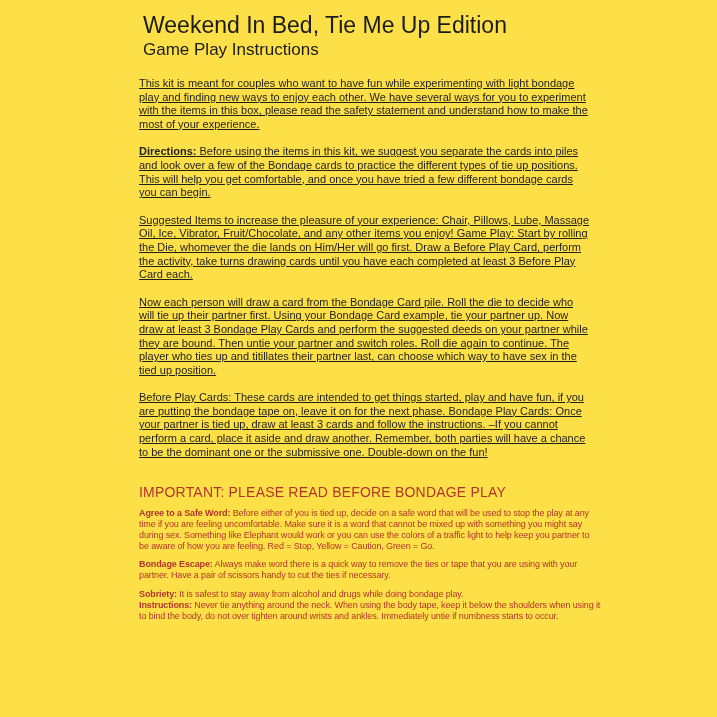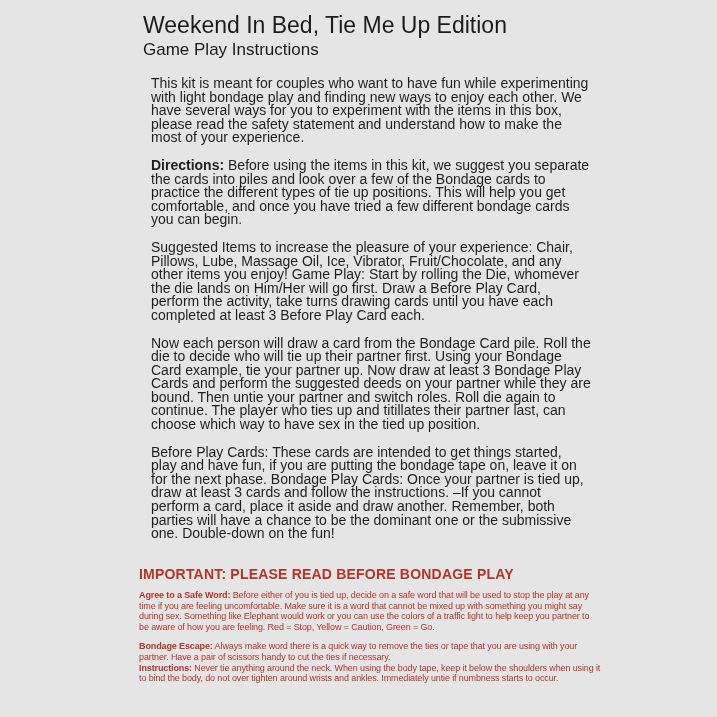--- a/index.html
+++ b/index.html
@@ -4,21 +4,21 @@
 <style>
   html, body {
     margin: 0;
     padding: 0;
     background: #ffffff;
   }
   .page {
     position: relative;
     width: 717px;
     height: 717px;
-    background: #e5e5e5;
+    background: #fde047;
     overflow: hidden;
     font-family: "Liberation Sans", sans-serif;
   }
   .content {
     position: absolute;
     left: 139px;
     top: 12px;
     width: 452px;
   }
   .doc-title {
@@ -30,36 +30,37 @@
     white-space: nowrap;
   }
   .doc-subtitle {
     margin: 1px 0 0 4px;
     font-size: 17px;
     line-height: 20px;
     font-weight: 400;
     color: #1b1b1b;
   }
   .para {
-    margin: 14px 0 0 12px;
-    font-size: 14px;
+    margin: 14px 0 0 0;
+    font-size: 11px;
     line-height: 13.6px;
     color: #1f1f1f;
+    text-decoration: underline;
   }
   .para.first {
     margin-top: 17px;
   }
   .lead {
     font-weight: 700;
   }
   .warning-heading {
     margin: 25px 0 0 0;
     font-size: 14px;
     line-height: 16px;
-    font-weight: 700;
+    font-weight: 400;
     color: #b3342b;
     letter-spacing: 0.2px;
     white-space: nowrap;
   }
   .warning-item {
     margin: 8px 0 0 0;
     width: 462px;
     font-size: 9px;
     line-height: 10.8px;
     letter-spacing: -0.12px;
@@ -88,17 +89,18 @@
 
     <p class="para"><span>Before Play Cards: These cards are intended to get things started, play and have fun, if you are putting the bondage tape on, leave it on for the next phase. Bondage Play Cards: Once your partner is tied up, draw at least 3 cards and follow the instructions.  –If you cannot perform a card, place it aside and draw another.  Remember, both parties will have a chance to be the dominant one or the submissive one. Double-down on the fun!</span></p>
 
     <h3 class="warning-heading">IMPORTANT: PLEASE READ BEFORE BONDAGE PLAY</h3>
 
 
     <p class="warning-item"><span class="lead">Agree to a Safe Word:</span><span> Before either of you is tied up, decide on a safe word that will be used to stop the play at any time if you are feeling uncomfortable.  Make sure it is a word that cannot be mixed up with something you might say during sex. Something like Elephant would work or you can use the colors of a traffic light to help keep you partner to be aware of how you are feeling. Red = Stop, Yellow = Caution, Green = Go.</span></p>
 
     <p class="warning-item"><span class="lead">Bondage Escape:</span><span> Always make word there is a quick way to remove the ties or tape that you are using with your partner. Have a pair of scissors handy to cut the ties if necessary.</span></p>
 
+    <p class="warning-item"><span class="lead">Sobriety:</span><span> It is safest to stay away from alcohol and drugs while doing bondage play.</span></p>
 
     <p class="warning-item no-gap"><span class="lead">Instructions:</span><span> Never tie anything around the neck. When using the body tape, keep it below the shoulders when using it to bind the body, do not over tighten around wrists and ankles. Immediately untie if numbness starts to occur.</span></p>
 
   </div>
 </div>
 
 </body></html>

